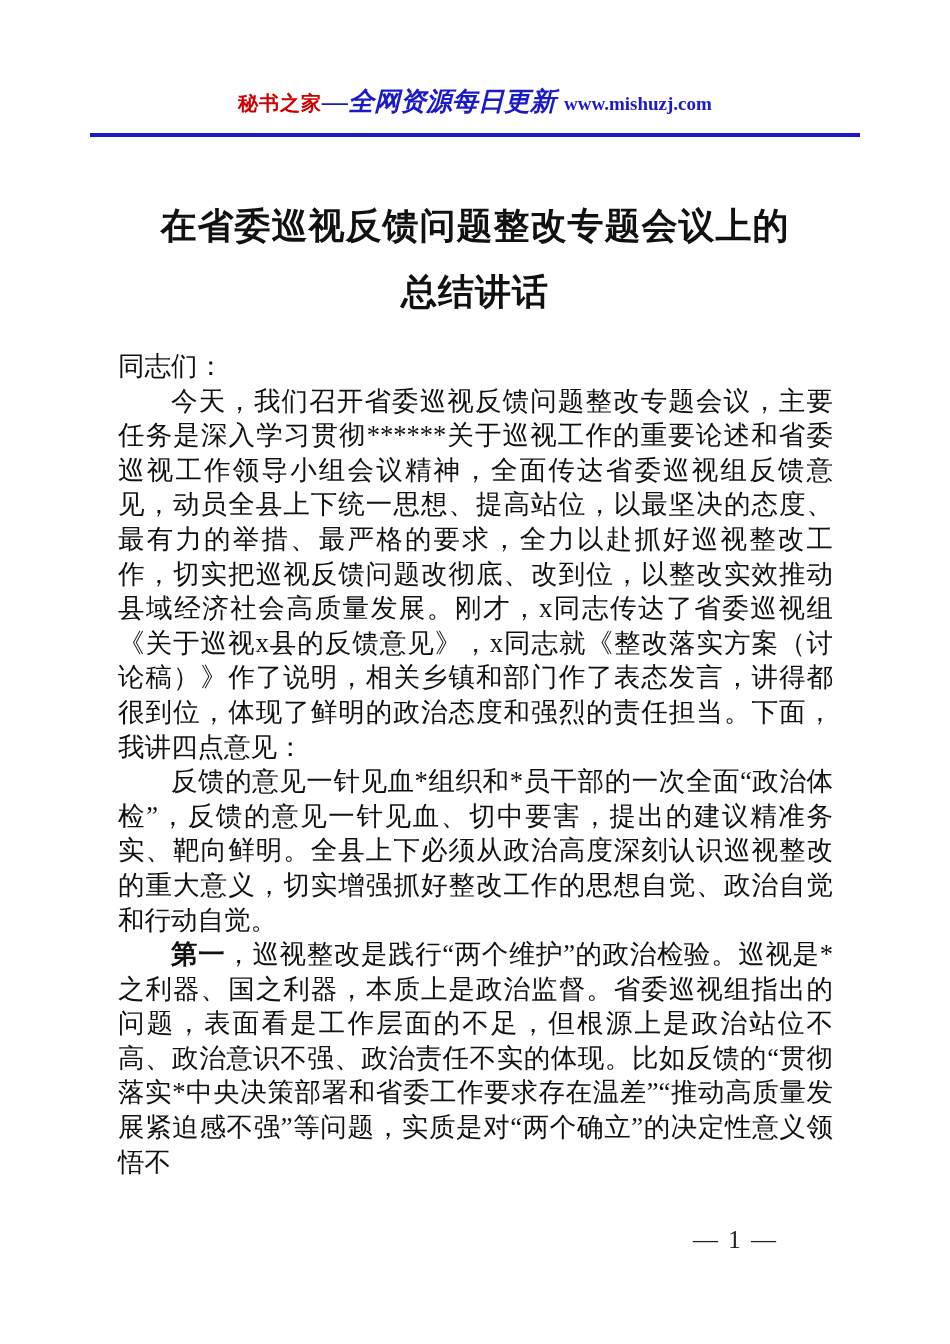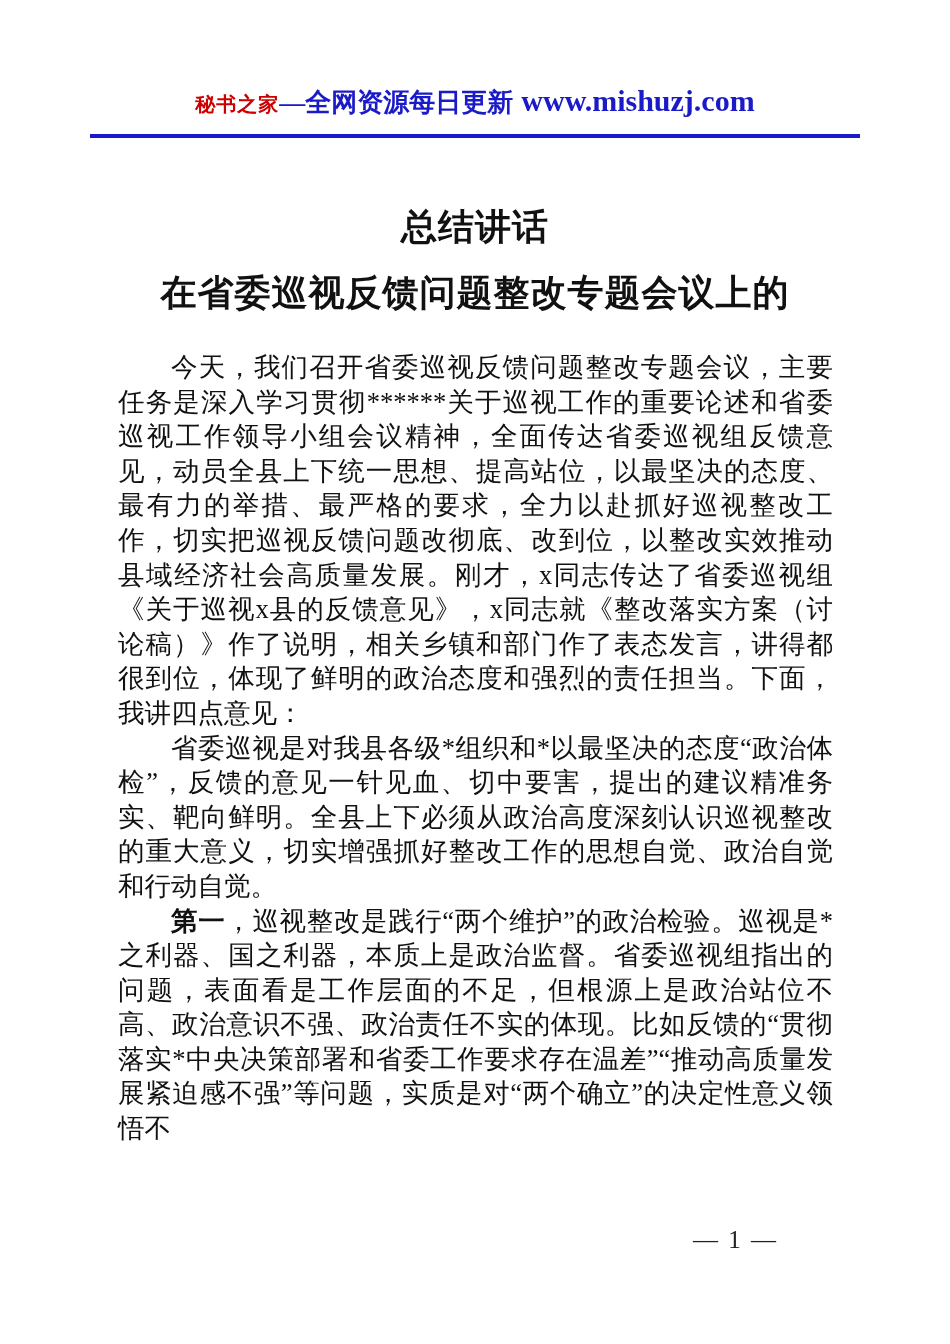--- a/index.html
+++ b/index.html
@@ -23,24 +23,25 @@
     white-space: nowrap;
   }
   .brand {
     color: var(--brand-color, #cc0000);
     font-size: 20px;
     letter-spacing: 1px;
   }
   .tagline {
     color: var(--accent-color, #1a1ac8);
     font-size: 26px;
+    font-style: italic;
   }
   .url {
     color: var(--accent-color, #1a1ac8);
-    font-size: 30px;
+    font-size: 19px;
     margin-left: 8px;
     text-decoration: none;
   }
   .header-rule {
     margin-top: 14px;
     height: 0;
     border-bottom: 4px solid var(--accent-color, #1a1ac8);
   }
   .doc-title {
     margin-top: 56px;
@@ -77,27 +78,28 @@
 
 <div class="page">
 
   <header class="doc-header">
     <span class="brand">秘书之家</span><span class="tagline">—全网资源每日更新</span><span class="url">www.mishuzj.com</span>
   </header>
 
   <div class="header-rule"></div>
 
   <h1 class="doc-title">
+    <span class="title-line">在省委巡视反馈问题整改专题会议上的</span>
     <span class="title-line">总结讲话</span>
-    <span class="title-line">在省委巡视反馈问题整改专题会议上的</span>
   </h1>
 
   <main class="doc-body" id="doc-body">
+      <p class="salutation">同志们：</p>
       <p class="body-text">今天，我们召开省委巡视反馈问题整改专题会议，主要任务是深入学习贯彻******关于巡视工作的重要论述和省委巡视工作领导小组会议精神，全面传达省委巡视组反馈意见，动员全县上下统一思想、提高站位，以最坚决的态度、最有力的举措、最严格的要求，全力以赴抓好巡视整改工作，切实把巡视反馈问题改彻底、改到位，以整改实效推动县域经济社会高质量发展。刚才，x同志传达了省委巡视组《关于巡视x县的反馈意见》，x同志就《整改落实方案（讨论稿）》作了说明，相关乡镇和部门作了表态发言，讲得都很到位，体现了鲜明的政治态度和强烈的责任担当。下面，我讲四点意见：</p>
-      <p class="body-text">省委巡视是对我县各级*组织和*以最坚决的态度“政治体检”，反馈的意见一针见血、切中要害，提出的建议精准务实、靶向鲜明。全县上下必须从政治高度深刻认识巡视整改的重大意义，切实增强抓好整改工作的思想自觉、政治自觉和行动自觉。</p>
+      <p class="body-text">反馈的意见一针见血*组织和*员干部的一次全面“政治体检”，反馈的意见一针见血、切中要害，提出的建议精准务实、靶向鲜明。全县上下必须从政治高度深刻认识巡视整改的重大意义，切实增强抓好整改工作的思想自觉、政治自觉和行动自觉。</p>
       <p class="lead-bold"><b class="lead">第一</b>，巡视整改是践行“两个维护”的政治检验。巡视是*之利器、国之利器，本质上是政治监督。省委巡视组指出的问题，表面看是工作层面的不足，但根源上是政治站位不高、政治意识不强、政治责任不实的体现。比如反馈的“贯彻落实*中央决策部署和省委工作要求存在温差”“推动高质量发展紧迫感不强”等问题，实质是对“两个确立”的决定性意义领悟不</p>
     </main>
 
   <footer class="page-footer">
     <span>— 1 —</span>
   </footer>
 
 </div>
 
 </body></html>

